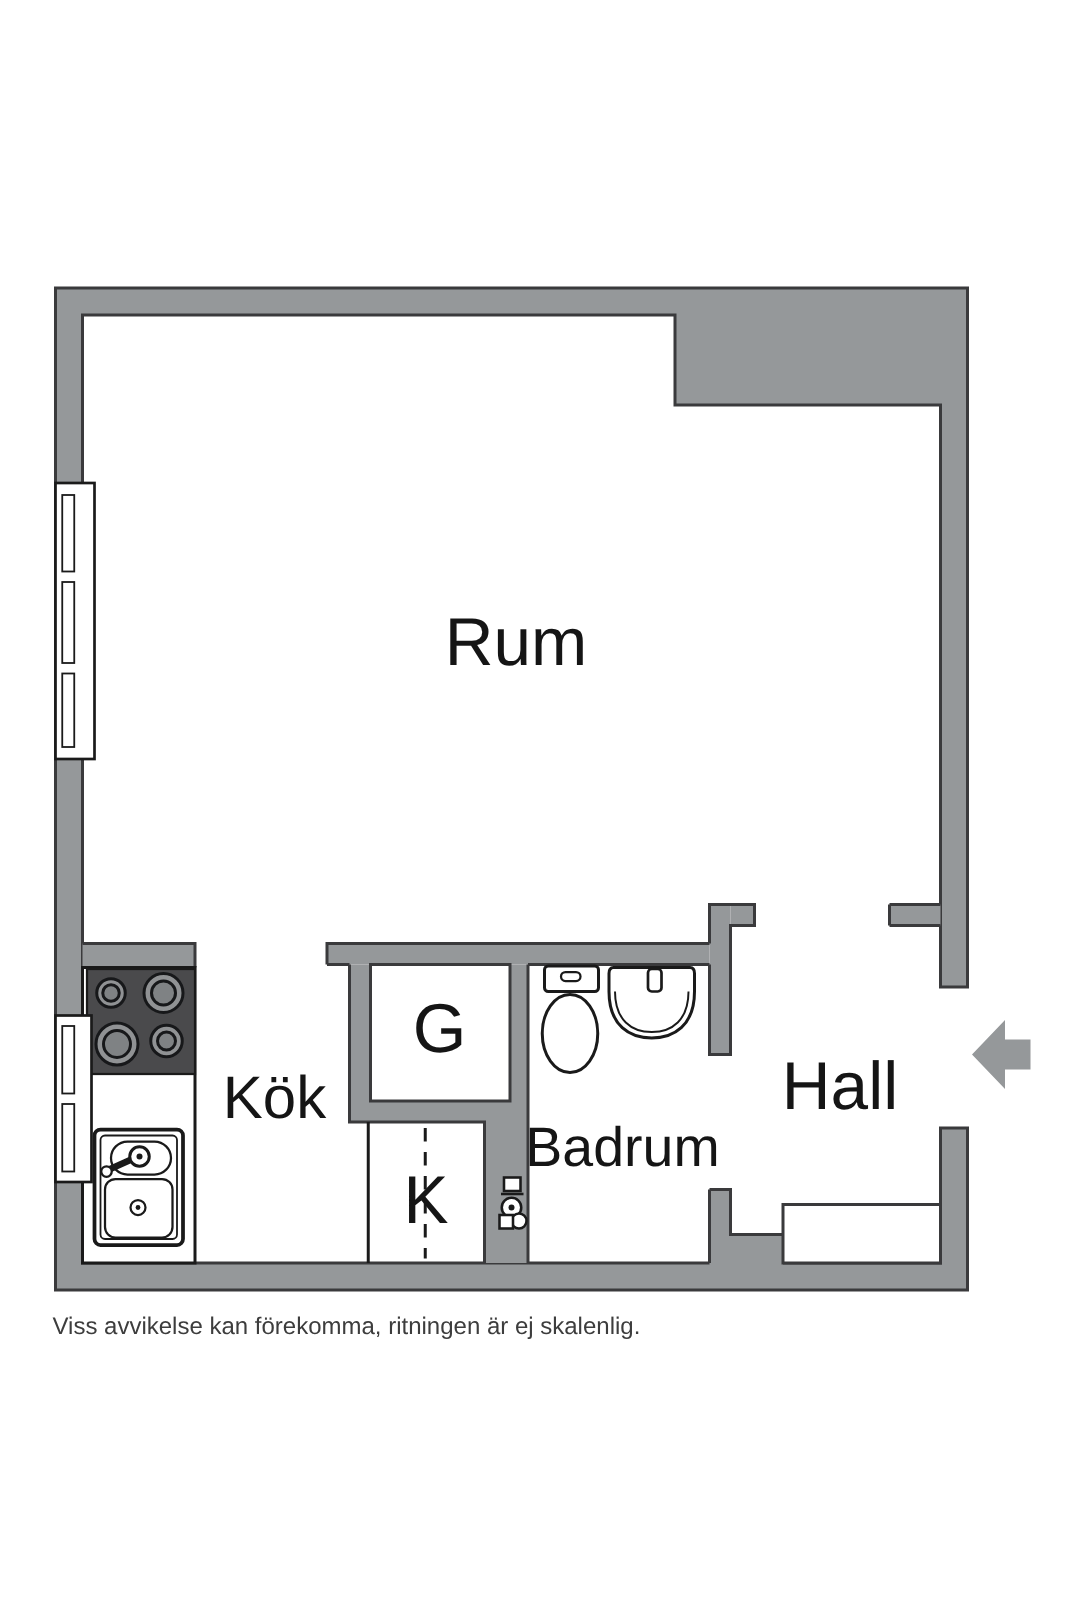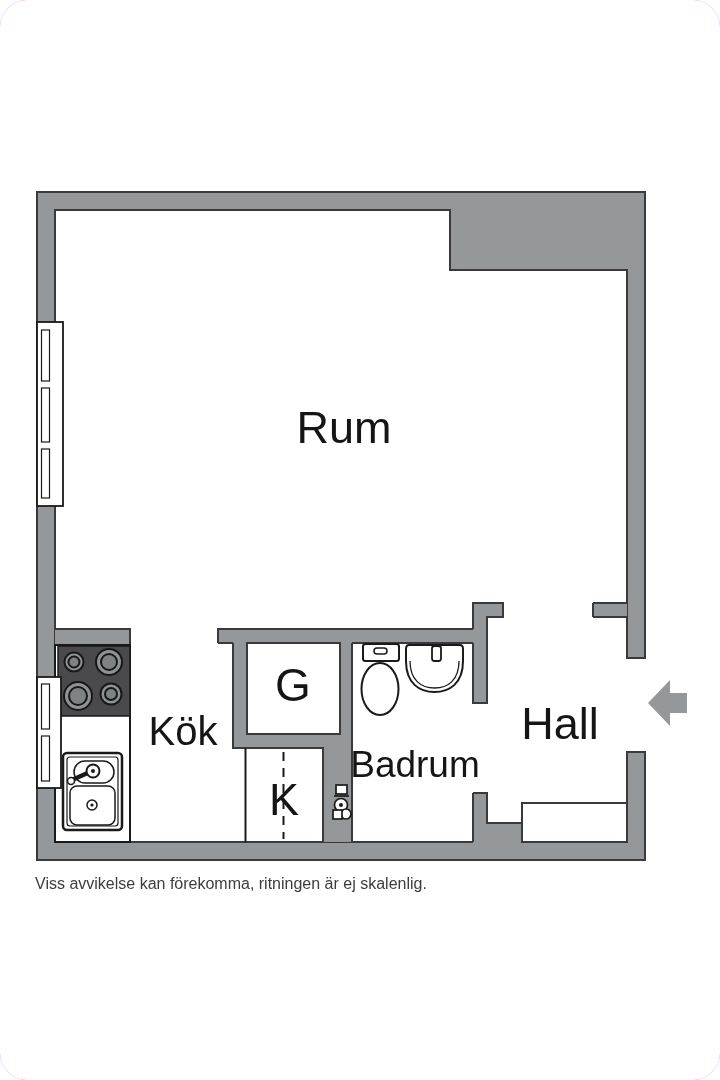--- a/index.html
+++ b/index.html
@@ -1,16 +1,16 @@
 <!DOCTYPE html>
 <html><head>
 <meta charset="utf-8">
 <style>
   html,body{margin:0;padding:0;background:#ffffff;}
-  .page{width:720px;height:1080px;position:relative;background:#d946ef;overflow:hidden;border-radius:27px;}
+  .page{width:720px;height:1080px;position:relative;background:#d946ef;overflow:hidden;}
   svg{display:block;}
   .room-label{font-family:"Liberation Sans","DejaVu Sans",sans-serif;fill:#151515;font-weight:500;}
   .lbl-44{font-size:45px;}
   .lbl-40{font-size:40px;}
   .lbl-46{font-size:46px;}
   .lbl-37{font-size:37px;}
   .disclaimer{font-family:"Liberation Sans","DejaVu Sans",sans-serif;font-size:16px;fill:#3d3d3d;font-weight:400;}
 </style>
 </head>
 <body>

